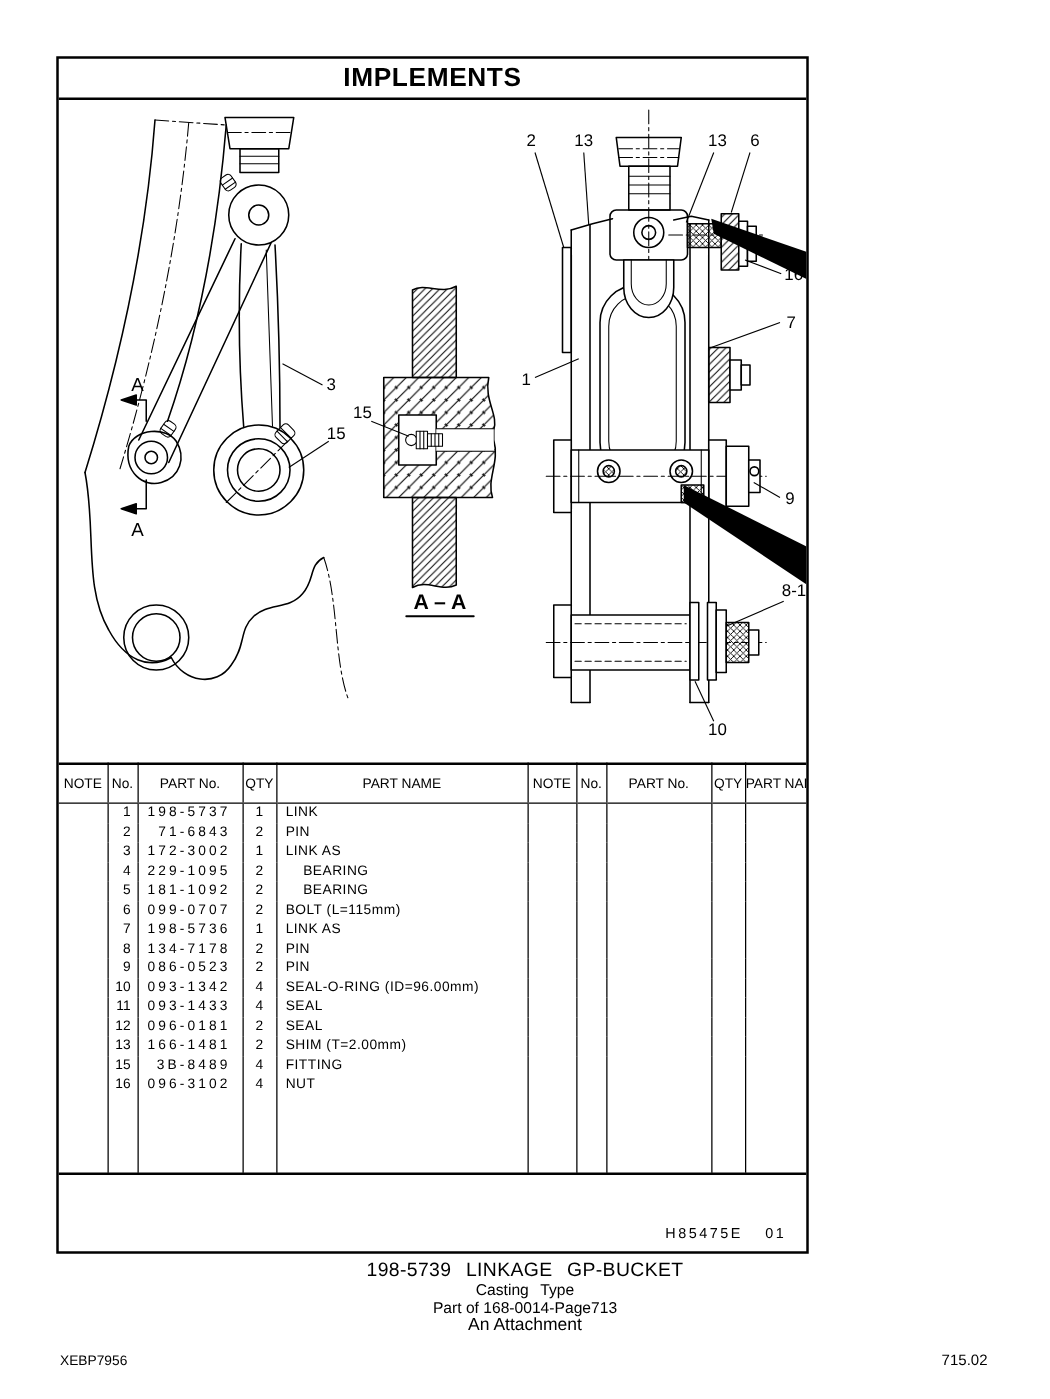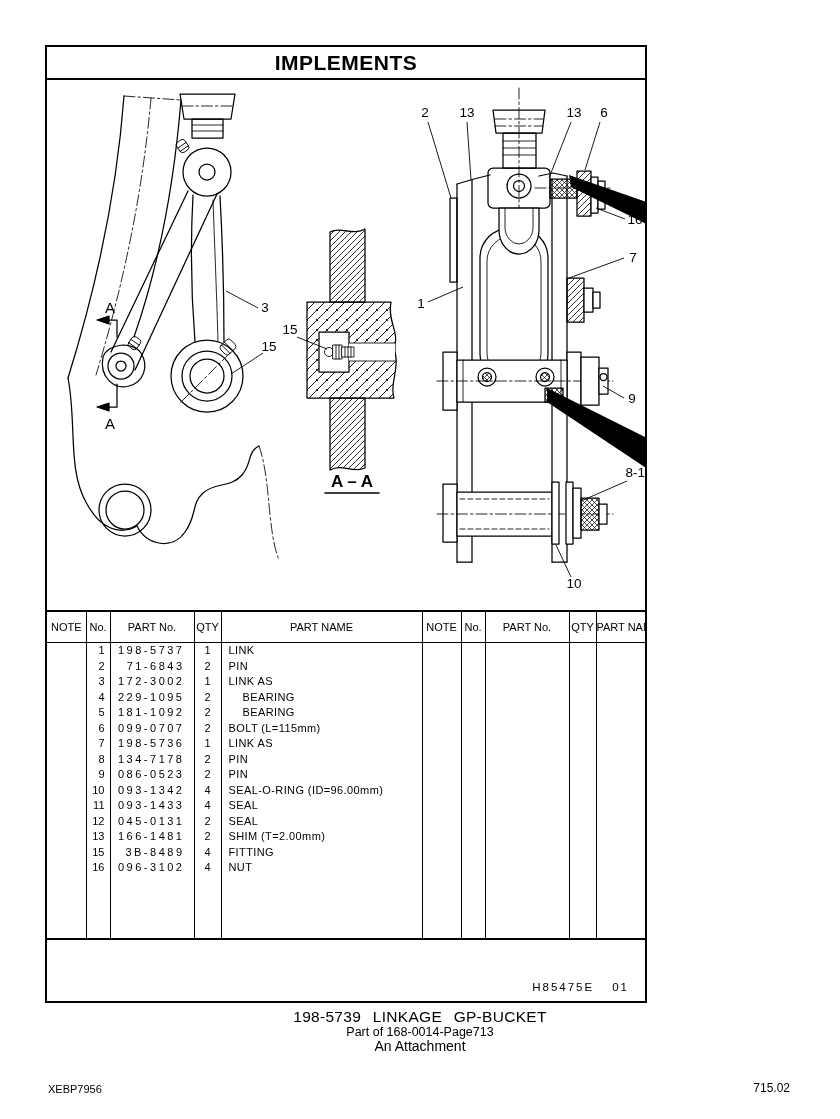--- a/index.html
+++ b/index.html
@@ -447,21 +447,21 @@
           <td class="name">SEAL</td>
           <td></td>
           <td></td>
           <td></td>
           <td></td>
           <td></td>
         </tr>
       <tr>
           <td class="note"></td>
           <td class="no">12</td>
-          <td class="pn">045-0131</td>
+          <td class="pn">096-0181</td>
           <td class="qty">2</td>
           <td class="name">SEAL</td>
           <td></td>
           <td></td>
           <td></td>
           <td></td>
           <td></td>
         </tr>
       <tr>
           <td class="note"></td>
@@ -515,18 +515,19 @@
   </table>
 
   <div class="plate-band">
     <span>H85475E</span>
     <span>01</span>
   </div>
 </div>
 
 <div class="footer-block">
   <div class="f-title">198-5739 LINKAGE GP-BUCKET</div>
+  <div class="f-line casting">Casting Type</div>
   <div class="f-line">Part of 168-0014-Page713</div>
   <div class="f-line attach">An Attachment</div>
 </div>
 
 <span class="corner-left">XEBP7956</span>
 <span class="corner-right">715.02</span>
 
 </body></html>

